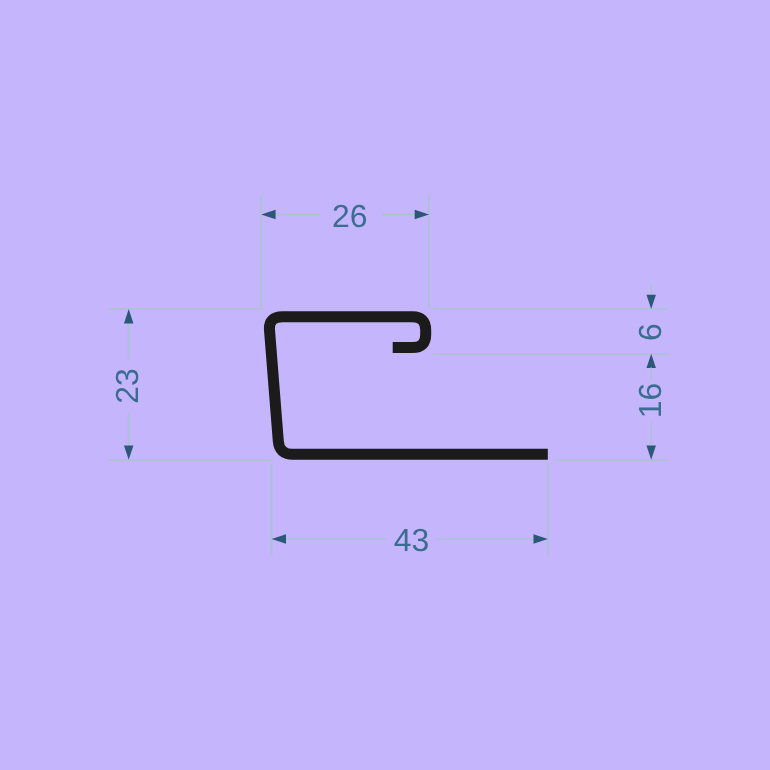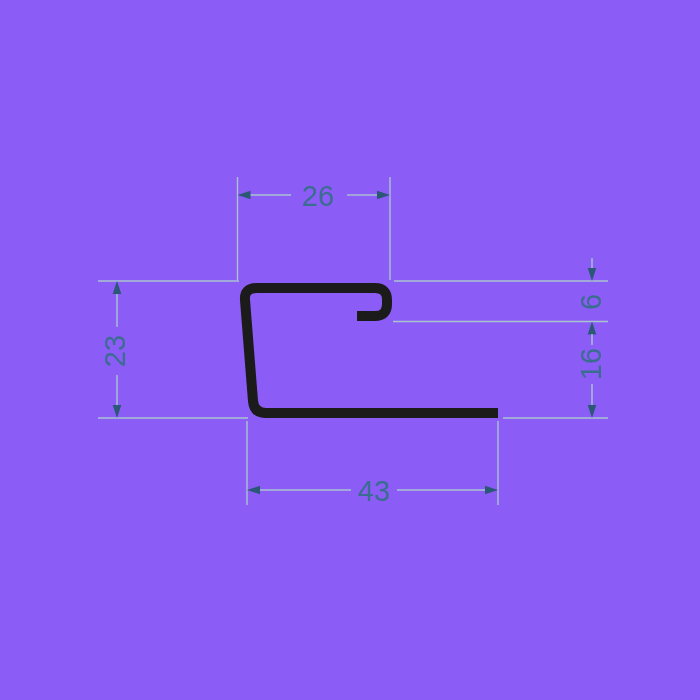--- a/index.html
+++ b/index.html
@@ -6,21 +6,21 @@
     margin: 0;
     padding: 0;
     background: #ffffff;
     width: 700px;
     height: 700px;
     overflow: hidden;
   }
   .canvas-wrap {
     width: 700px;
     height: 700px;
-    background: #8b5cf6;
+    background: #c4b5fd;
     position: relative;
   }
   svg {
     display: block;
   }
   .profile {
     fill: none;
     stroke: #1b1b1b;
     stroke-width: 10;
     stroke-linecap: butt;

